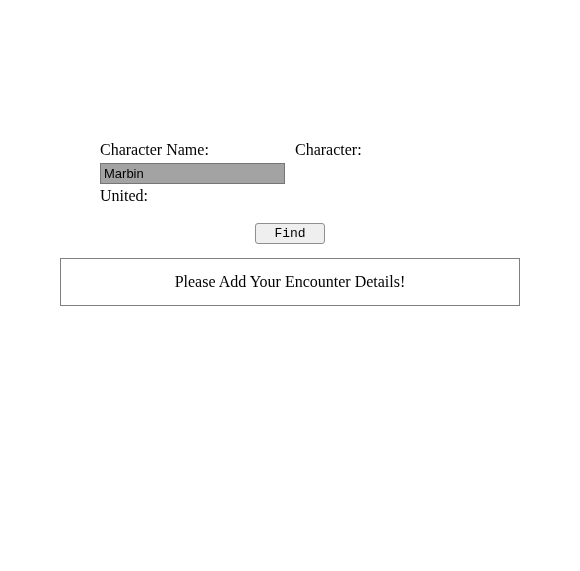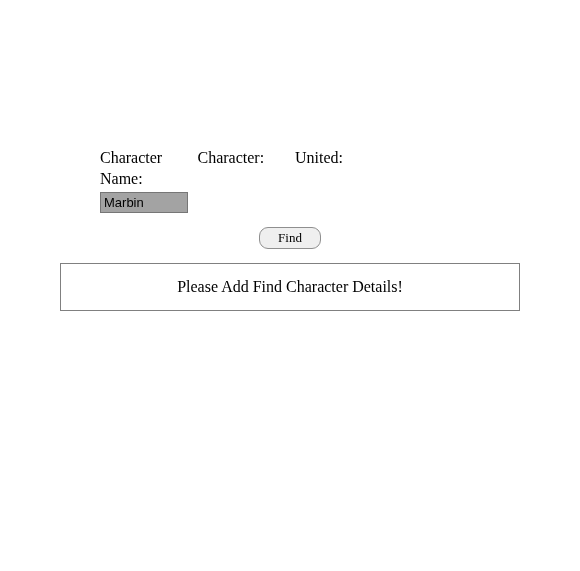--- a/index.html
+++ b/index.html
@@ -10,23 +10,23 @@
     background: #ffffff;
     color: #000000;
     width: 580px;
     height: 571px;
   }
   .wrapper {
     padding-top: 140px;
   }
   .form-grid {
     width: 380px;
-    margin: 8px auto;
+    margin: 0 auto;
     display: grid;
-    grid-template-columns: 1fr 1fr 1fr 1fr;
+    grid-template-columns: 1fr 1fr;
     column-gap: 10px;
     row-gap: 2px;
   }
   .label {
     font-size: 16px;
     line-height: 1.3;
     margin-bottom: 2px;
   }
   .field input[type="text"],
   .field select {
@@ -39,25 +39,25 @@
     height: 21px;
   }
   .field select {
     padding: 1px 2px;
   }
   .button-row {
     text-align: center;
     margin-top: 14px;
   }
   .find-btn {
-    font-family: Liberation Serif, serif;
+    font-family: Liberation Mono, monospace;
     font-size: 13px;
     padding: 2px 18px;
     border: 1px solid #8f8f8f;
-    border-radius: 9px;
+    border-radius: 3px;
     background: #efefef;
     cursor: pointer;
   }
   .result-box {
     width: 460px;
     margin: 14px auto 0 auto;
     border: 1px solid #808080;
     height: 48px;
     position: relative;
     overflow-y: scroll;
@@ -100,15 +100,15 @@
       <div class="label">United:</div>
     </div>
 
   </div>
 
   <div class="button-row">
     <button class="find-btn">Find</button>
   </div>
 
   <div class="result-box">
-    <div class="result-text">Please Add Find Character Details!</div>
+    <div class="result-text">Please Add Your Encounter Details!</div>
   </div>
 </div>
 
 </body></html>

